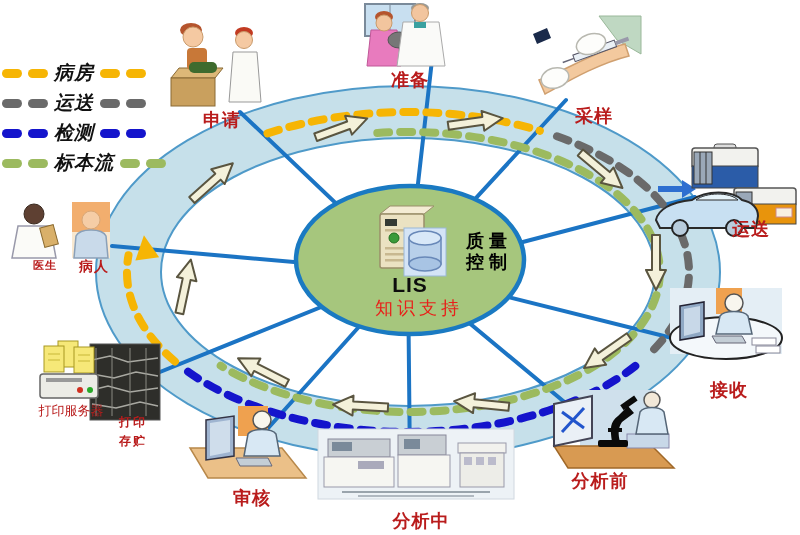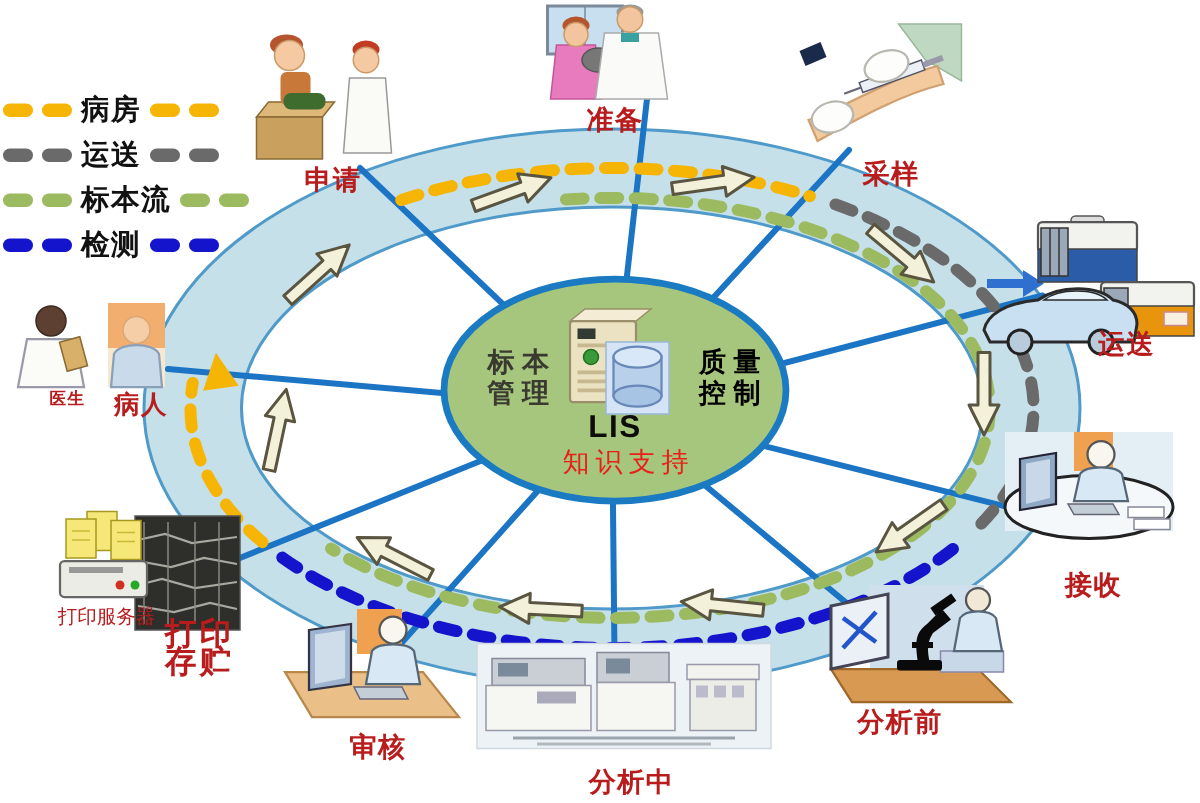--- a/index.html
+++ b/index.html
@@ -2,31 +2,31 @@
 <html><head>
 <meta charset="utf-8">
 <style>
   html,body{margin:0;padding:0;background:#fff;}
   .stage{position:relative;width:800px;height:535px;background:#ffffff;overflow:hidden;
          font-family:"Liberation Serif","DejaVu Serif",serif;}
   .stage svg{position:absolute;left:0;top:0;}
   .lbl{position:absolute;transform:translateX(-50%);white-space:nowrap;
        color:#b91c1c;font-size:18px;font-weight:600;letter-spacing:1px;}
   .lbl.small{font-size:13px;font-weight:500;letter-spacing:0;}
-  .lbl.twoline{line-height:19px;font-size:21px;letter-spacing:2px;text-align:left;}
+  .lbl.twoline{line-height:19px;font-size:12px;letter-spacing:2px;text-align:left;}
   .center-text{position:absolute;transform:translateX(-50%);text-align:center;
        font-size:18px;font-weight:600;line-height:21px;letter-spacing:5px;}
   .center-left{color:#3a3a30;}
   .center-right{color:#000000;}
   .lis-label{position:absolute;transform:translateX(-50%);color:#0d0d0d;
        font-family:"Liberation Sans","DejaVu Sans",sans-serif;
        font-size:21px;font-weight:bold;letter-spacing:1px;}
   .knowledge-label{position:absolute;transform:translateX(-50%);color:#e8201a;
        font-size:18px;font-weight:400;letter-spacing:4px;}
-  .legend{position:absolute;left:2px;top:58px;}
+  .legend{position:absolute;left:2px;top:58px;font-style:italic;}
   .legend-row{display:flex;align-items:center;gap:6px;height:30px;}
   .legend-label{font-size:19px;font-weight:700;color:#111;letter-spacing:1px;}
   .dash{width:20px;height:9px;border-radius:5px;display:inline-block;}
   .dash.ward{background:#f6b504;}
   .dash.transport{background:#6a6a6a;}
   .dash.testing{background:#1414cc;}
   .dash.specimen{background:#9cba5f;}
 </style>
 </head>
 <body>
@@ -259,55 +259,51 @@
     <span class="dash ward"></span>
   </div>
   <div class="legend-row">
     <span class="dash transport"></span>
     <span class="dash transport"></span>
     <span class="legend-label">运送</span>
     <span class="dash transport"></span>
     <span class="dash transport"></span>
   </div>
   <div class="legend-row">
+    <span class="dash testing"></span>
+    <span class="dash testing"></span>
+    <span class="legend-label">检测</span>
+    <span class="dash testing"></span>
+    <span class="dash testing"></span>
+  </div>
+  <div class="legend-row">
     <span class="dash specimen"></span>
     <span class="dash specimen"></span>
     <span class="legend-label">标本流</span>
     <span class="dash specimen"></span>
     <span class="dash specimen"></span>
-  </div>
-  <div class="legend-row">
-    <span class="dash testing"></span>
-    <span class="dash testing"></span>
-    <span class="legend-label">检测</span>
-    <span class="dash testing"></span>
-    <span class="dash testing"></span>
   </div>
 </div>
 
 <div class="lbl" style="left:222px;top:108px">申请</div>
 <div class="lbl" style="left:410px;top:68px">准备</div>
 <div class="lbl" style="left:594px;top:104px">采样</div>
 <div class="lbl" style="left:751px;top:217px">运送</div>
 <div class="lbl" style="left:729px;top:378px">接收</div>
 <div class="lbl" style="left:600px;top:469px">分析前</div>
 <div class="lbl" style="left:421px;top:509px">分析中</div>
 <div class="lbl" style="left:252px;top:486px">审核</div>
 <div class="lbl twoline" style="left:133px;top:413px">
   <div>打印</div>
   <div>存贮</div>
 </div>
 <div class="lbl small" style="left:71px;top:402px">打印服务器</div>
 <div class="lbl" style="left:45px;top:258px;font-size:11px">医生</div>
-<div class="lbl" style="left:94px;top:258px;font-size:17px">病人</div>
-
-<div class="center-text center-left" style="left:348px;top:231px">
-  <div>标本</div>
-  <div>管理</div>
-</div>
+<div class="lbl" style="left:94px;top:258px;font-size:14px">病人</div>
+
 <div class="center-text center-right" style="left:489px;top:231px">
   <div>质量</div>
   <div>控制</div>
 </div>
 <div class="lis-label" style="left:410px;top:273px">LIS</div>
 <div class="knowledge-label" style="left:419px;top:296px">知识支持</div>
 
 </div>
 
 </body></html>

